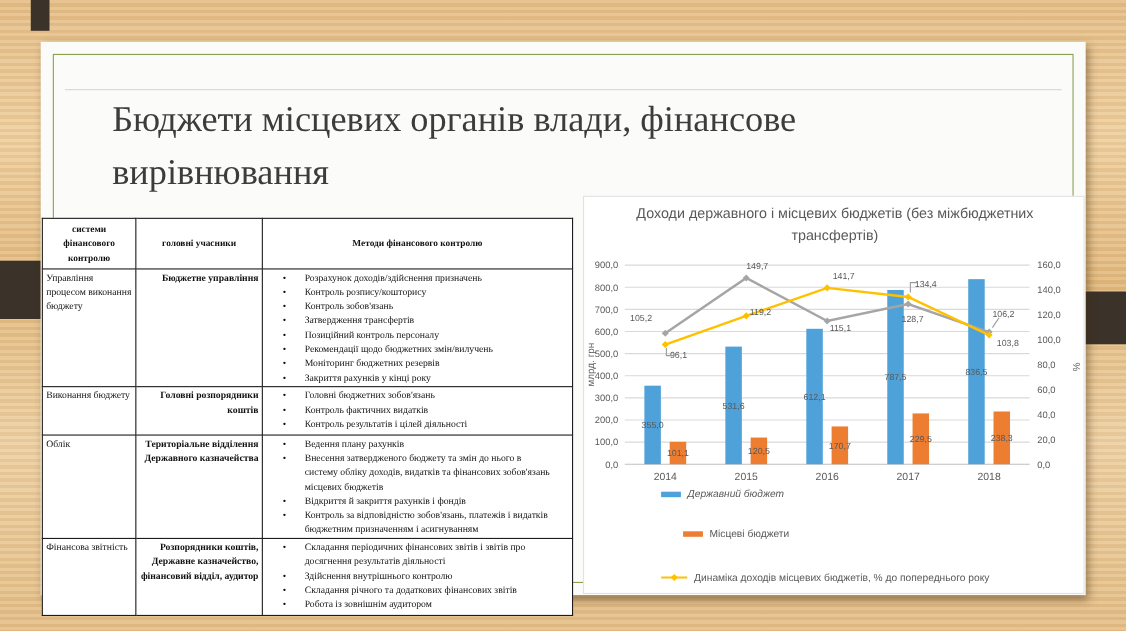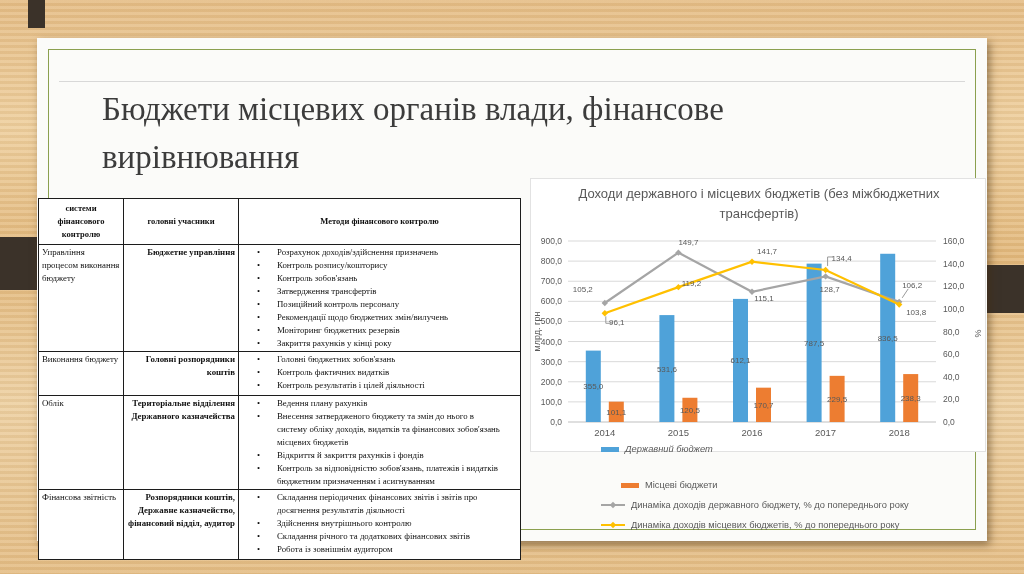--- a/index.html
+++ b/index.html
@@ -39,21 +39,21 @@
   .fin-table td.c-methods{padding:1px 14px;}
   .fin-table tbody tr:nth-child(1){height:105px;}
   .fin-table tbody tr:nth-child(2){height:44px;}
   .fin-table tbody tr:nth-child(3){height:91px;}
   .fin-table tbody tr:nth-child(4){height:70px;}
   .fin-table ul{margin:0;padding:0;list-style:none;}
   .fin-table li{position:relative;padding-left:24px;}
   .fin-table li::before{content:"\2022";position:absolute;left:4px;top:0;}
   
   .chart-panel{
-    position:absolute;left:493px;top:140px;width:456px;height:274px;
+    position:absolute;left:493px;top:140px;width:456px;height:362px;
     background:#fff;border:1px solid #e2e2e2;box-sizing:border-box;
   }
   .chart-title{
     position:absolute;top:5px;left:28px;width:400px;text-align:center;
     font-size:13px;line-height:1.5;color:#595959;
   }
   #chart-svg{position:absolute;left:0;top:0;}
   #chart-svg text{font-family:"Liberation Sans",sans-serif;fill:#595959;}
   .legend{position:absolute;left:0;top:0;width:100%;height:100%;pointer-events:none;}
   .legend-row{position:absolute;left:70px;display:flex;align-items:center;height:12px;}
@@ -246,27 +246,20 @@
         </svg>
       <div class="legend" id="legend">
           <div class="legend-row" style="top: 264px; font-style: italic;">
             <span class="lm-bar" style="background: rgb(79, 162, 217);"></span>
             <span class="legend-label">Державний бюджет</span>
           </div>
           <div class="legend-row" style="top: 300px; padding-left: 20px;">
             <span class="lm-bar" style="background: rgb(237, 125, 49);"></span>
             <span class="legend-label">Місцеві бюджети</span>
           </div>
-          <div class="legend-row" style="top: 320px;">
-            <svg width="24" height="8">
-              <line x1="0" y1="4" x2="24" y2="4" stroke="#A5A5A5" stroke-width="2"></line>
-              <path d="M 12 0.8 L 15.2 4 L 12 7.2 L 8.8 4 Z" fill="#A5A5A5"></path>
-            </svg>
-            <span class="legend-label">Динаміка доходів державного бюджету, % до попереднього року</span>
-          </div>
           <div class="legend-row" style="top: 340px;">
             <svg width="24" height="8">
               <line x1="0" y1="4" x2="24" y2="4" stroke="#FFC000" stroke-width="2"></line>
               <path d="M 12 0.8 L 15.2 4 L 12 7.2 L 8.8 4 Z" fill="#FFC000"></path>
             </svg>
             <span class="legend-label">Динаміка доходів місцевих бюджетів, % до попереднього року</span>
           </div>
         </div>
     </div>
   </div>

